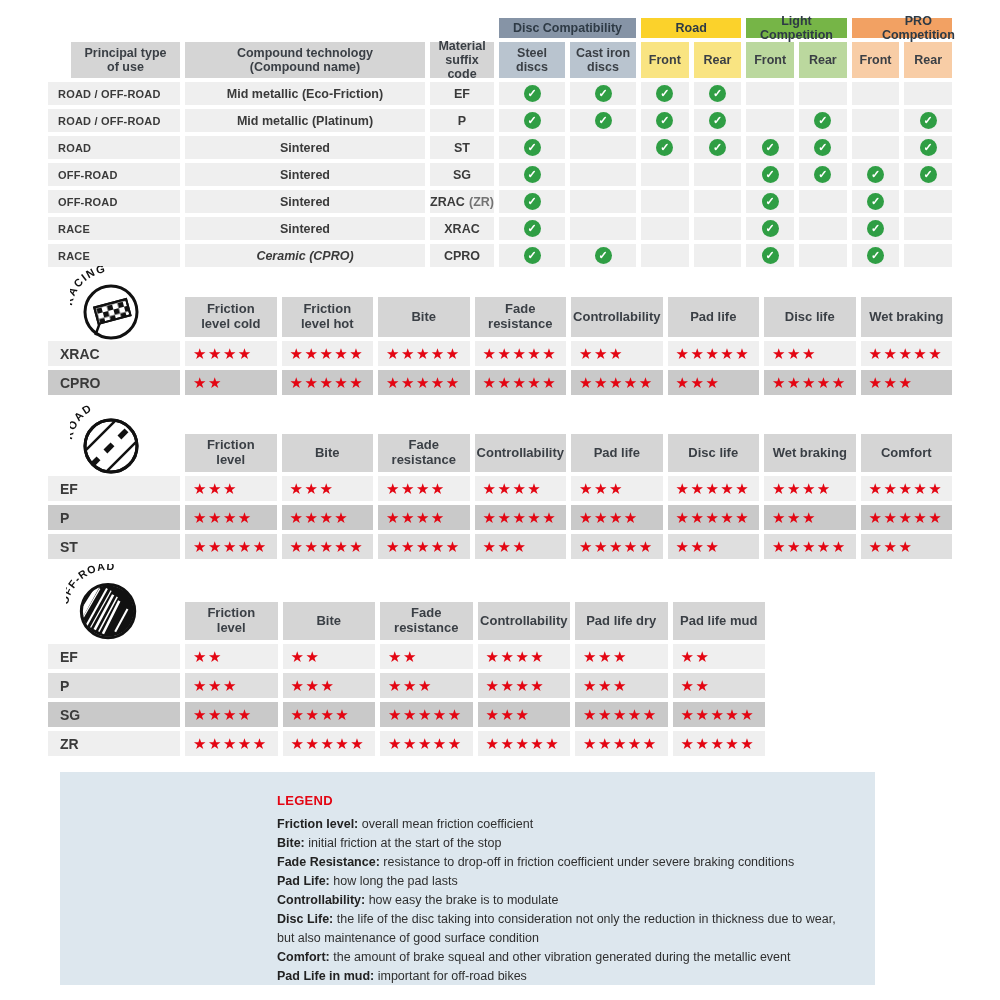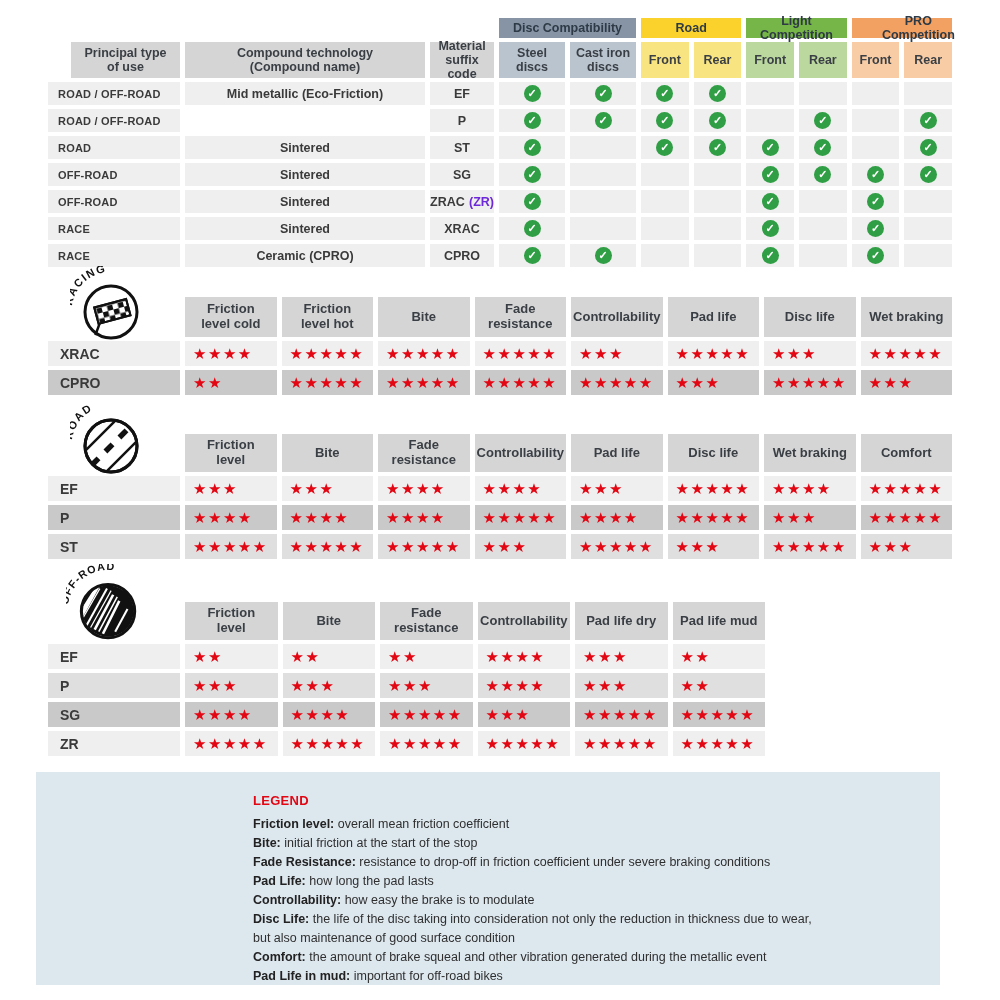--- a/index.html
+++ b/index.html
@@ -15,21 +15,21 @@
     position:absolute;left:48px;top:18px;width:904px;display:grid;
     grid-template-columns:132px 240px 64px 66px 66px repeat(6,1fr);
     grid-template-rows:20px 36px repeat(7,23px);
     gap:4px 5px;
   }
   .ghead{font-weight:bold;font-size:12.5px;color:#2e3a45;}
   .subhead{background:#d5d5d5;font-weight:bold;font-size:12.5px;line-height:1.12;white-space:pre-line;color:#3a3f45;}
   .use{justify-content:flex-start;padding-left:10px;font-weight:bold;font-size:11px;letter-spacing:.2px;}
   .tech{font-weight:bold;font-size:12.5px;}
   .code{font-weight:bold;font-size:12.5px;}
-  .code .sfx{color:#6d28d9;margin-left:2px;}
+  .code .sfx{color:#737373;margin-left:2px;}
   .chk{
     width:17px;height:17px;border-radius:50%;
     background:var(--check,#2f9e44);color:#fff;
     font-size:11px;font-weight:bold;display:flex;align-items:center;justify-content:center;
   }
 
   
   .rating{position:absolute;display:grid;gap:4px 5px;grid-auto-rows:25px;}
   #rt-racing{left:48px;top:297px;width:904px;grid-template-columns:132px repeat(8,1fr);grid-template-rows:40px;}
   #rt-road{left:48px;top:434px;width:904px;grid-template-columns:132px repeat(8,1fr);grid-template-rows:38px;}
@@ -44,21 +44,21 @@
   .dark{background:#c9c9c9;}
 
   
   .icon{position:absolute;}
   #icon-racing{left:70px;top:266px;}
   #icon-road{left:70px;top:400px;}
   #icon-offroad{left:66px;top:564px;}
   .icon text{font-family:"Liberation Sans",sans-serif;font-weight:bold;fill:#111;}
 
   
-  .legend{position:absolute;left:36px;top:772px;width:904px;height:213px;background:var(--legend-bg,#dde7ee);}
+  .legend{position:absolute;left:60px;top:772px;width:815px;height:213px;background:var(--legend-bg,#dde7ee);}
   .legend-inner{padding:19px 20px 0 217px;font-size:12.5px;line-height:19px;color:#2f2f2f;}
   .legend-title{color:var(--star,#e30613);font-weight:bold;font-size:13px;margin-bottom:5px;letter-spacing:.3px;}
   .li .term{font-weight:bold;color:#222;}
 </style>
 </head>
 <body>
 
 <div>
 
   <section id="compat">
@@ -97,20 +97,21 @@
         <span class="chk">✓</span>
       </div>
       <div class="cell" style="grid-area: 3 / 7;">
         <span class="chk">✓</span>
       </div>
       <div class="cell" style="grid-area: 3 / 8;"></div>
       <div class="cell" style="grid-area: 3 / 9;"></div>
       <div class="cell" style="grid-area: 3 / 10;"></div>
       <div class="cell" style="grid-area: 3 / 11;"></div>
       <div class="cell use" style="grid-area: 4 / 1;">ROAD / OFF-ROAD</div>
+      <div class="cell tech" style="grid-area: 4 / 2;">Mid metallic (Platinum)</div>
       <div class="cell code" style="grid-area: 4 / 3;">
         <span>P</span>
       </div>
       <div class="cell" style="grid-area: 4 / 4;">
         <span class="chk">✓</span>
       </div>
       <div class="cell" style="grid-area: 4 / 5;">
         <span class="chk">✓</span>
       </div>
       <div class="cell" style="grid-area: 4 / 6;">
@@ -208,21 +209,21 @@
       <div class="cell" style="grid-area: 8 / 7;"></div>
       <div class="cell" style="grid-area: 8 / 8;">
         <span class="chk">✓</span>
       </div>
       <div class="cell" style="grid-area: 8 / 9;"></div>
       <div class="cell" style="grid-area: 8 / 10;">
         <span class="chk">✓</span>
       </div>
       <div class="cell" style="grid-area: 8 / 11;"></div>
       <div class="cell use" style="grid-area: 9 / 1;">RACE</div>
-      <div class="cell tech" style="grid-area: 9 / 2;">Ceramic (CPRO)</div>
+      <div class="cell tech" style="grid-area: 9 / 2; font-style: italic;">Ceramic (CPRO)</div>
       <div class="cell code" style="grid-area: 9 / 3;">
         <span>CPRO</span>
       </div>
       <div class="cell" style="grid-area: 9 / 4;">
         <span class="chk">✓</span>
       </div>
       <div class="cell" style="grid-area: 9 / 5;">
         <span class="chk">✓</span>
       </div>
       <div class="cell" style="grid-area: 9 / 6;"></div>

